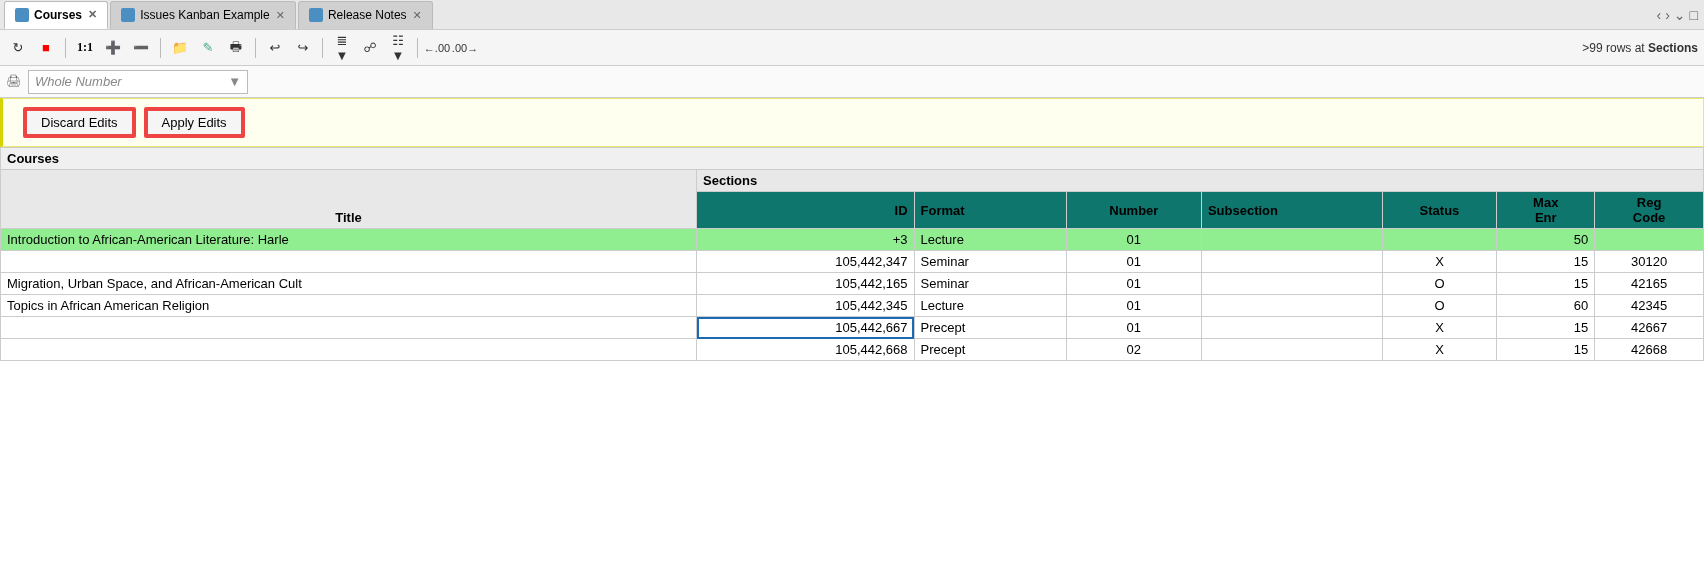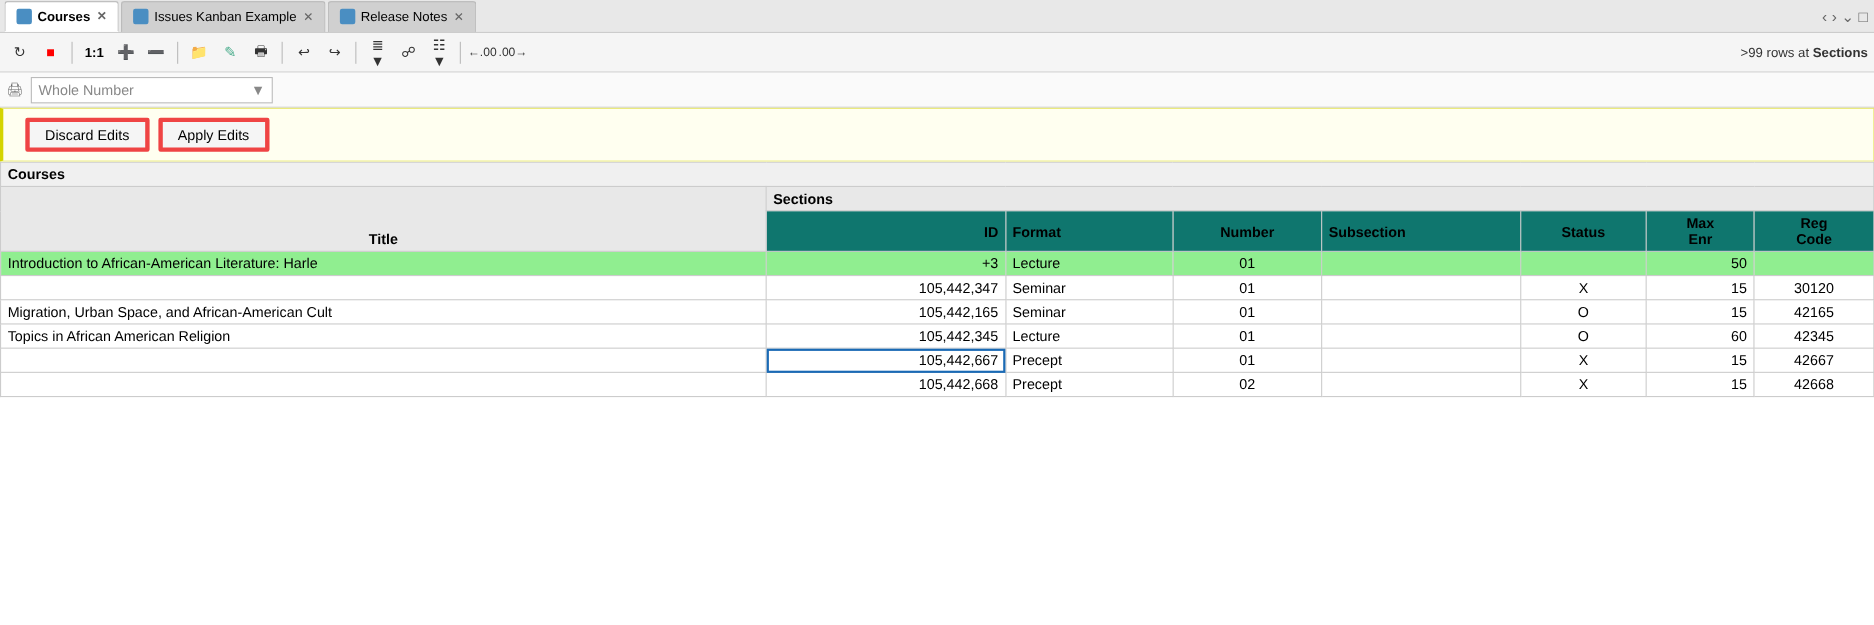--- a/index.html
+++ b/index.html
@@ -111,20 +111,21 @@
       height: 24px;
       border: 1px solid #bbb;
       background: white;
       padding: 2px 6px;
       font-size: 13px;
       color: #888;
       cursor: pointer;
       display: flex;
       align-items: center;
       justify-content: space-between;
+      font-style: italic;
     }
 
     
     .notification-bar {
       background: #fffff0;
       border: 1px solid #e8e870;
       border-left: 3px solid #d4d400;
       padding: 8px 12px;
       display: flex;
       align-items: center;
@@ -218,21 +219,21 @@
     <span style="cursor:pointer;">›</span>
     <span style="cursor:pointer;">⌄</span>
     <span style="cursor:pointer;">□</span>
   </div>
 </div>
 
 <div class="toolbar">
   <button class="toolbar-btn" title="Refresh">↻</button>
   <button class="toolbar-btn" title="Stop" style="color:red;">■</button>
   <span class="toolbar-sep"></span>
-  <span style="font-size:12px;font-weight:bold;padding:0 4px;">1:1</span>
+  <span style="font-size:12px;font-weight:bold;padding:0 4px;font-family:Liberation Serif, serif;">1:1</span>
   <button class="toolbar-btn" title="Zoom In">➕</button>
   <button class="toolbar-btn" title="Zoom Out">➖</button>
   <span class="toolbar-sep"></span>
   <button class="toolbar-btn" title="Open" style="color:#c80;">📁</button>
   <button class="toolbar-btn" title="Edit" style="color:#4a8;">✎</button>
   <button class="toolbar-btn" title="Print">🖶</button>
   <span class="toolbar-sep"></span>
   <button class="toolbar-btn" title="Undo">↩</button>
   <button class="toolbar-btn" title="Redo">↪</button>
   <span class="toolbar-sep"></span>

